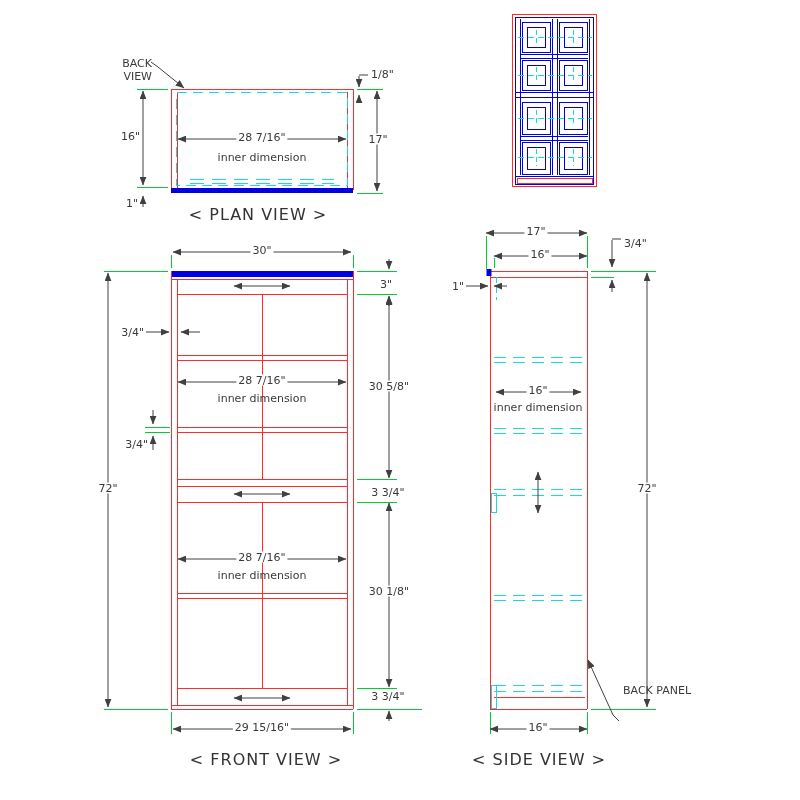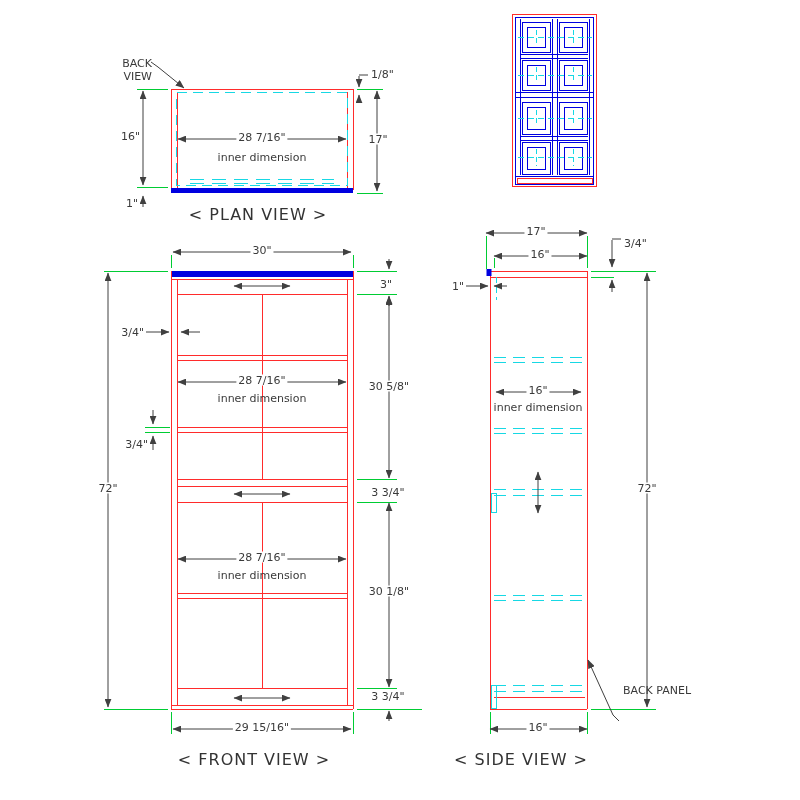--- a/index.html
+++ b/index.html
@@ -250,26 +250,26 @@
 <div class="txt cc wb" style="left:389px;top:386px">30 5/8"</div>
 <div class="txt cc wb" style="left:262px;top:380px">28 7/16"</div>
 <div class="txt cc" style="left:262px;top:398px">inner dimension</div>
 <div class="txt rr" style="left:148px;top:444px">3/4"</div>
 <div class="txt cc wb" style="left:388px;top:492px">3 3/4"</div>
 <div class="txt cc wb" style="left:262px;top:557px">28 7/16"</div>
 <div class="txt cc" style="left:262px;top:575px">inner dimension</div>
 <div class="txt cc wb" style="left:389px;top:591px">30 1/8"</div>
 <div class="txt cc wb" style="left:388px;top:696px">3 3/4"</div>
 <div class="txt cc wb" style="left:262px;top:727px">29 15/16"</div>
-<div class="txt cc vlabel" style="left:254px;top:760px">&lt; FRONT VIEW &gt;</div>
+<div class="txt cc vlabel" style="left:266px;top:760px">&lt; FRONT VIEW &gt;</div>
 
 <div class="txt cc wb" style="left:536px;top:231px">17"</div>
 <div class="txt cc wb" style="left:540px;top:254px">16"</div>
 <div class="txt ll" style="left:624px;top:243px">3/4"</div>
 <div class="txt rr" style="left:464px;top:286px">1"</div>
 <div class="txt cc wb" style="left:538px;top:390px">16"</div>
 <div class="txt cc" style="left:538px;top:407px">inner dimension</div>
 <div class="txt cc wb" style="left:647px;top:488px">72"</div>
 <div class="txt cc wb" style="left:538px;top:727px">16"</div>
 <div class="txt ll" style="left:623px;top:690px">BACK PANEL</div>
-<div class="txt cc vlabel" style="left:521px;top:760px">&lt; SIDE VIEW &gt;</div>
+<div class="txt cc vlabel" style="left:539px;top:760px">&lt; SIDE VIEW &gt;</div>
 
 </div>
 
 </body></html>

